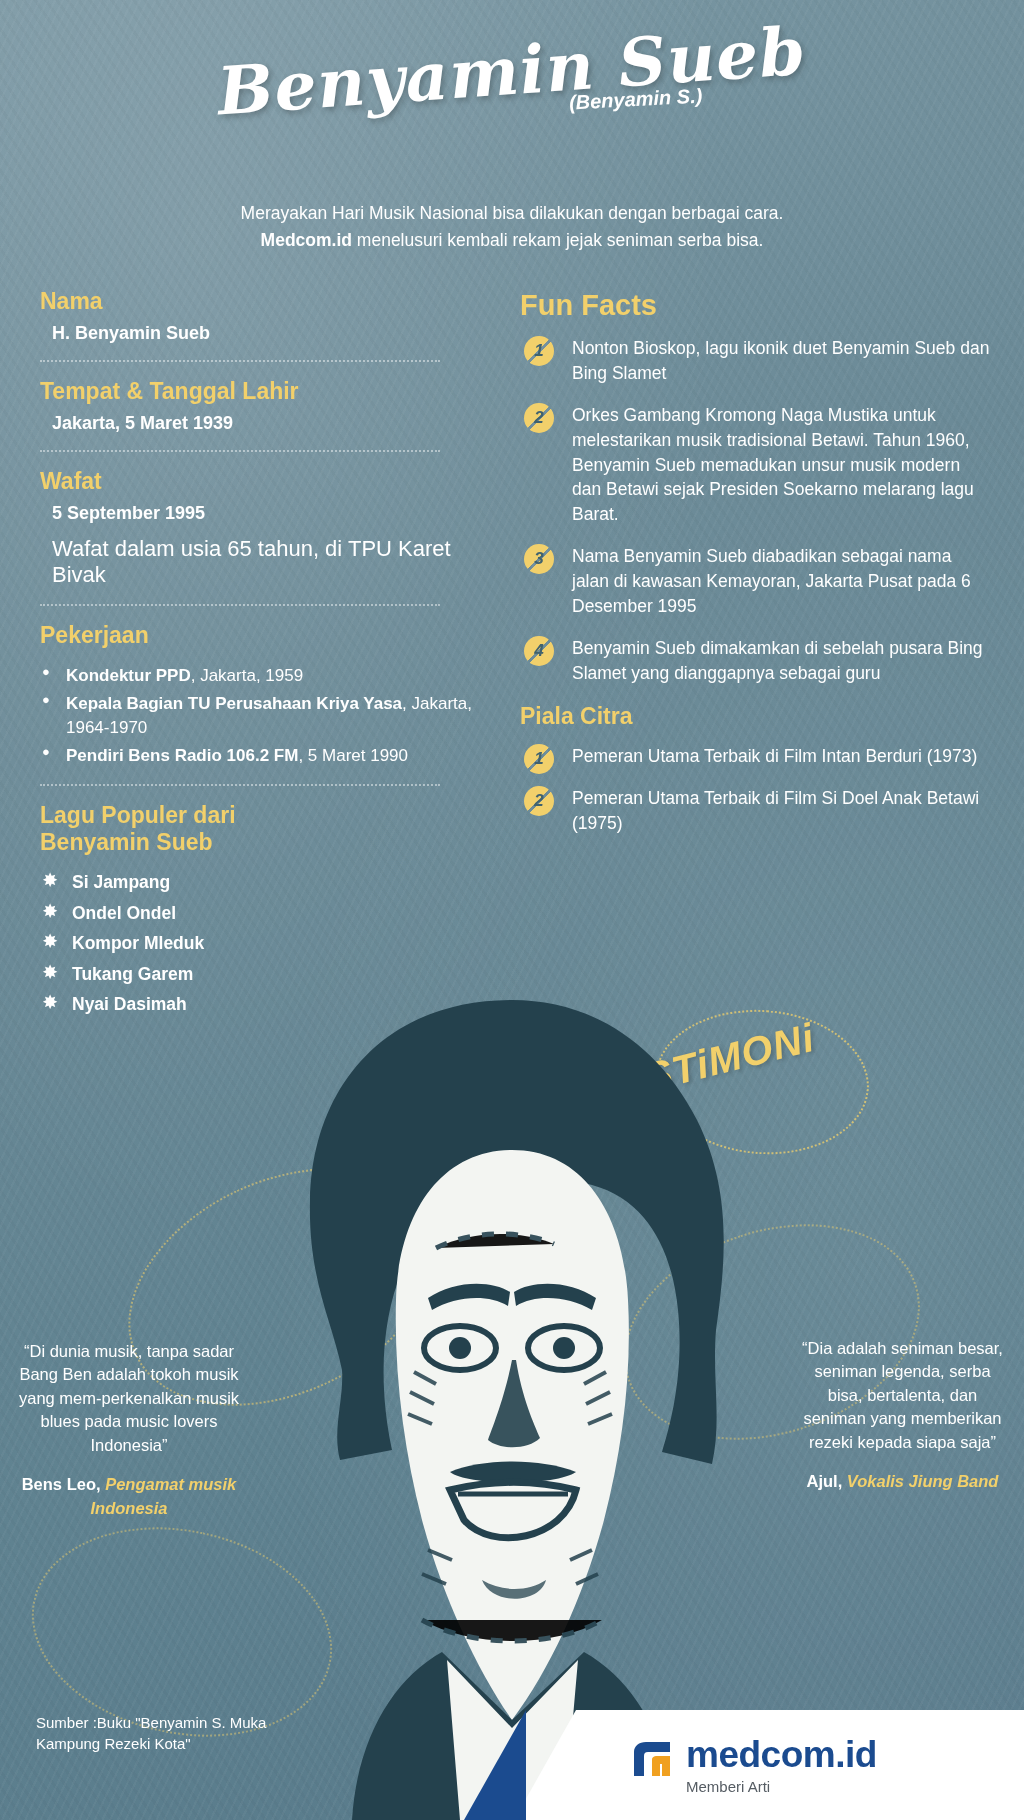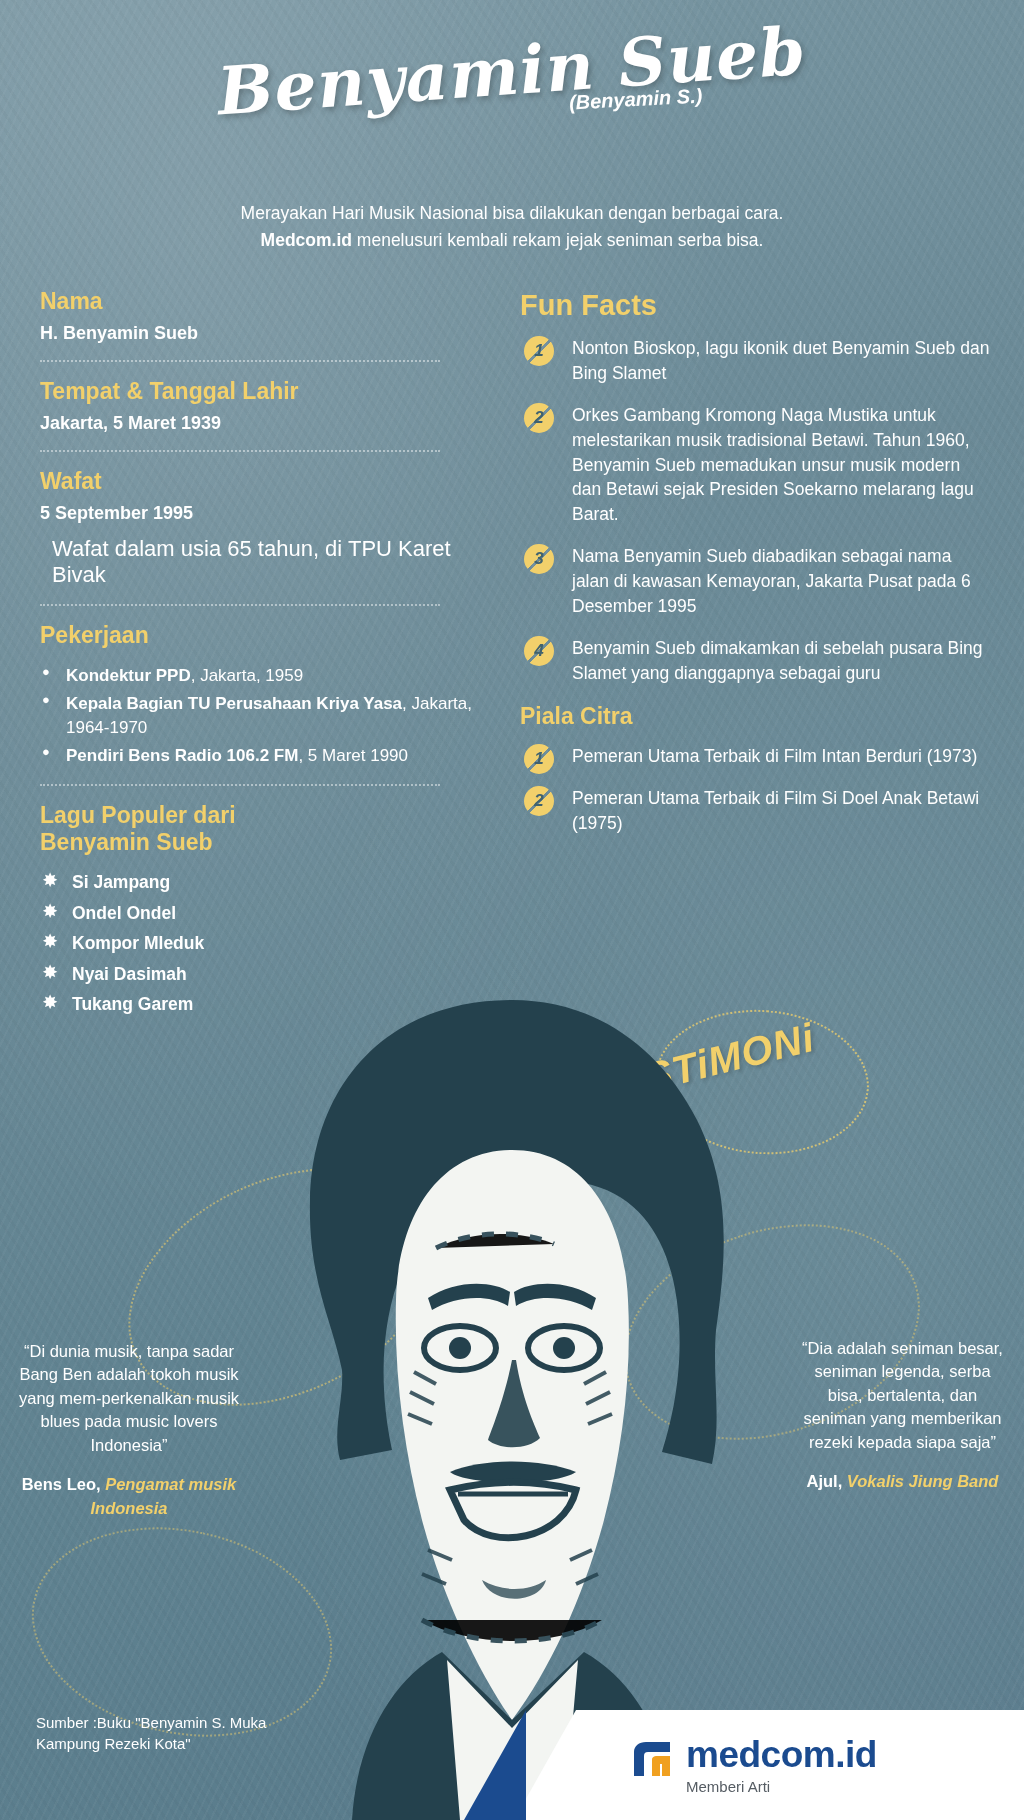--- a/index.html
+++ b/index.html
@@ -106,21 +106,21 @@
     height: 30px;
     background: rgba(60,88,100,0.45);
     border-radius: 3px;
     z-index: -1;
     filter: blur(0.4px);
   }
   .value-bold {
     color: #ffffff;
     font-size: 18px;
     font-weight: bold;
-    margin: 0 0 2px 0;
+    margin: 0 0 2px 12px;
   }
   .value-plain {
     color: #ffffff;
     font-size: 22px;
     margin: 12px;
   }
   .divider {
     border: none;
     border-top: 2.5px dotted rgba(255,255,255,0.45);
     margin: 16px 0 16px 0;
@@ -403,22 +403,22 @@
     <div class="block">
       <div class="heading with-stroke">
         <span class="brush" style="width:250px;height:62px;"></span>
         <span>Lagu Populer dari</span><br>
         <span>Benyamin Sueb</span>
       </div>
       <ul class="songlist">
         <li>Si Jampang</li>
         <li>Ondel Ondel</li>
         <li>Kompor Mleduk</li>
+        <li>Tukang Garem</li>
         <li>Nyai Dasimah</li>
-        <li>Tukang Garem</li>
       </ul>
     </div>
   </div>
 
   <div class="col-right">
 
     <div class="block">
       <div class="heading with-stroke" style="font-size:29px;">
         <span class="brush" style="width:170px;height:32px;"></span>
         <span>Fun Facts</span>

